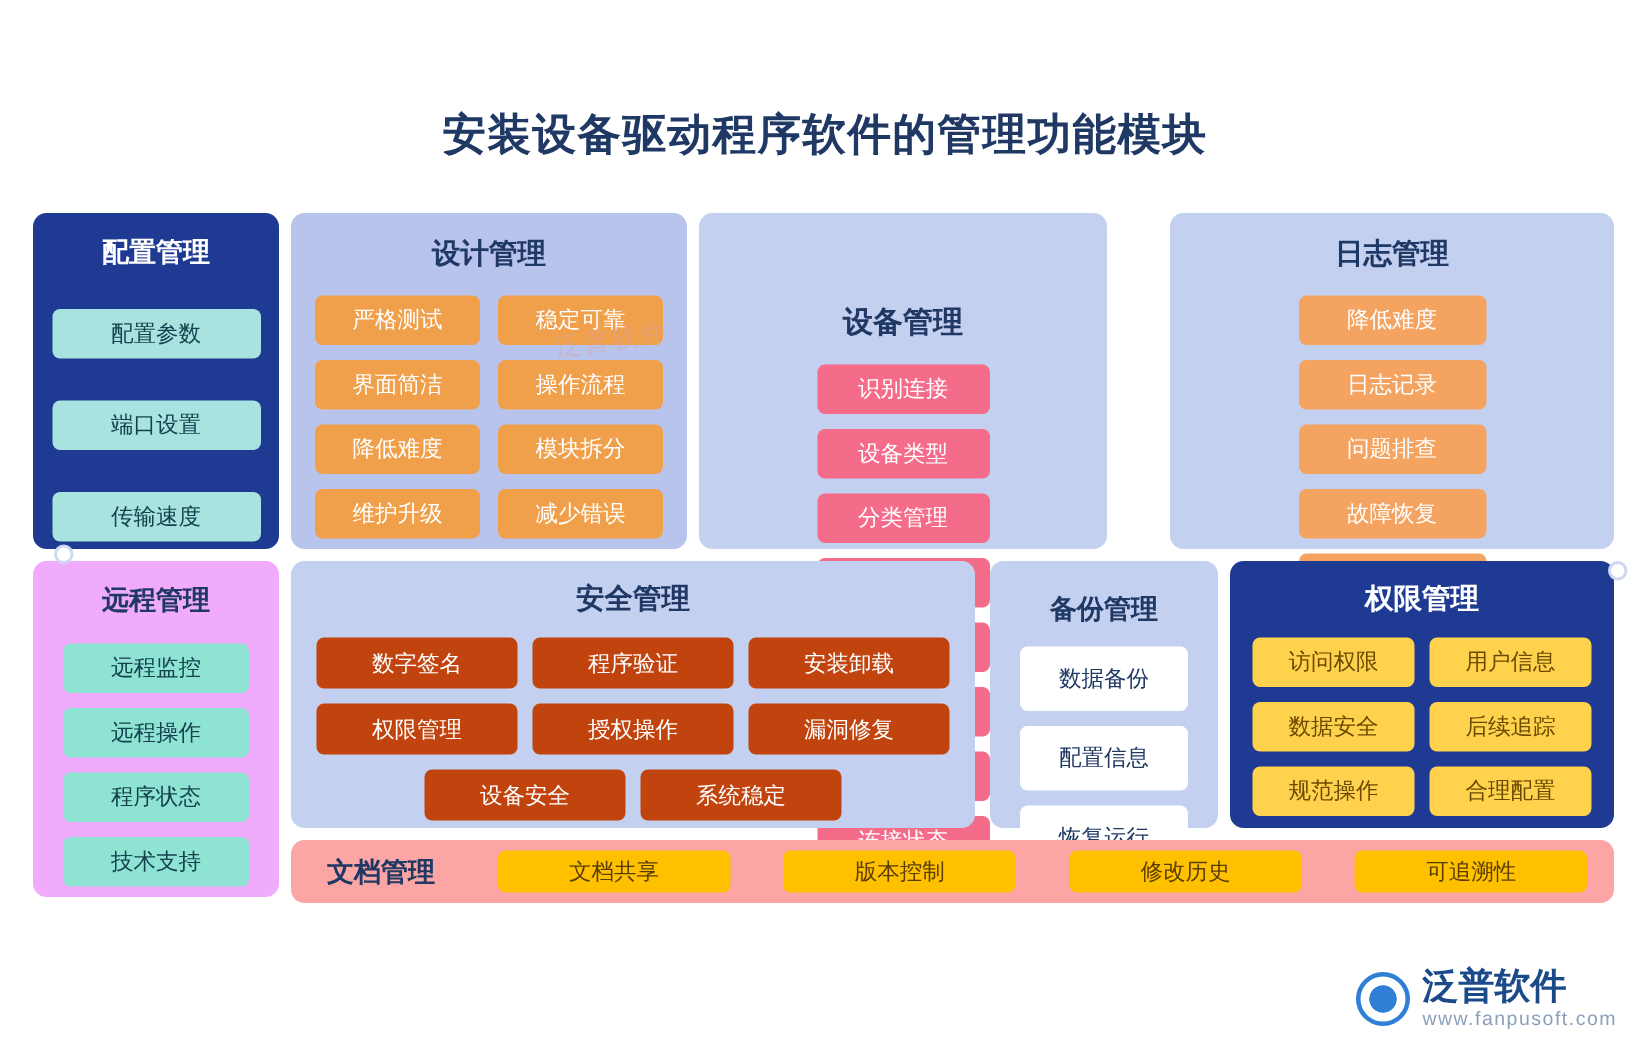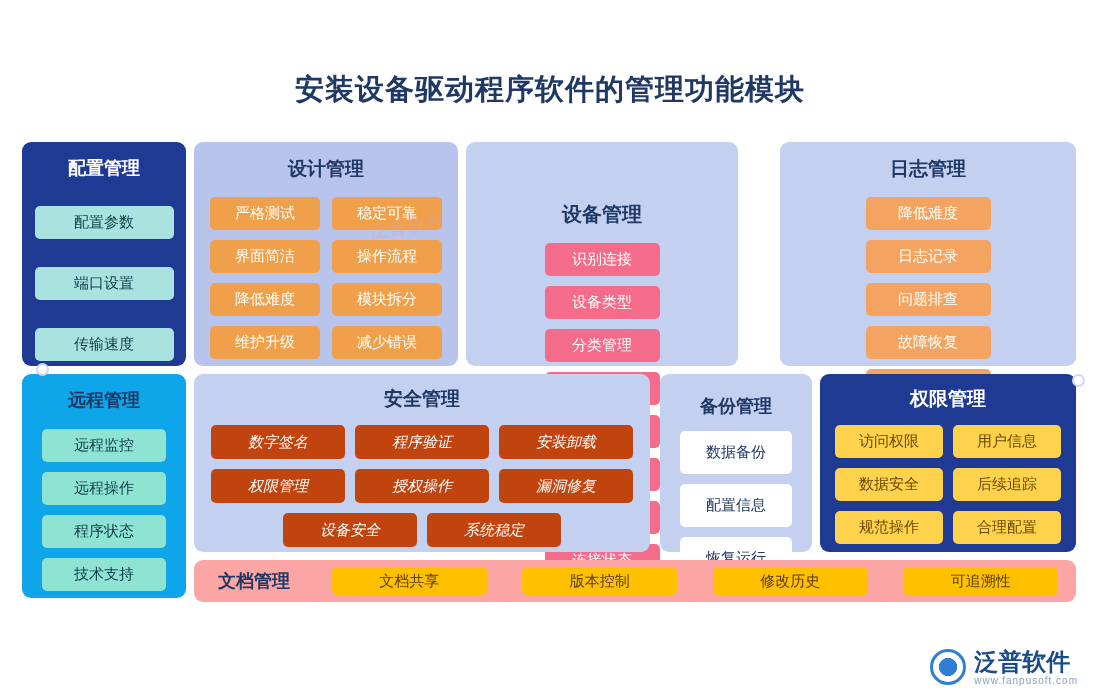--- a/index.html
+++ b/index.html
@@ -47,29 +47,29 @@
   #p-device .cellgrid{margin-top:10px;padding:0 10px;}
   #p-device .cell{width:115px;height:33px;margin:5px 6px;background:#f56b8a;color:#ffffff;}
 
   
   #p-log{left:780px;top:142px;width:296px;height:224px;background:#c3d0ef;}
   #p-log .panel-head{font-size:19px;padding-top:14px;}
   #p-log .cellgrid{margin-top:10px;padding:0 12px;}
   #p-log .cell{width:125px;height:33px;margin:5px 6px;background:#f4a460;color:#ffffff;}
 
   
-  #p-remote{left:22px;top:374px;width:164px;height:224px;background:#0ea5e9;}
+  #p-remote{left:22px;top:374px;width:164px;height:224px;background:#f0abfc;}
   #p-remote .panel-head{font-size:18px;padding-top:14px;}
   #p-remote .cellgrid{margin-top:12px;}
   #p-remote .cell{width:124px;height:33px;margin:5px 0;background:#8fe3d3;color:#14424f;}
 
   
   #p-security{left:194px;top:374px;width:456px;height:178px;background:#c3d0ef;}
   #p-security .panel-head{font-size:19px;padding-top:12px;}
-  #p-security .cellgrid{margin-top:8px;padding:0 6px;font-style:italic;}
+  #p-security .cellgrid{margin-top:8px;padding:0 6px;}
   #p-security .cell{width:134px;height:34px;margin:5px 5px;background:#c1440e;color:#ffffff;}
 
   
   #p-backup{left:660px;top:374px;width:152px;height:178px;background:#c3d0ef;}
   #p-backup .panel-head{font-size:18px;padding-top:20px;}
   #p-backup .cellgrid{margin-top:8px;}
   #p-backup .cell{width:112px;height:43px;margin:5px 0;background:#ffffff;color:#1f3864;}
 
   
   #p-auth{left:820px;top:374px;width:256px;height:178px;background:#1f3a93;}
@@ -106,21 +106,21 @@
     width:36px;height:36px;border-radius:50%;
     background:radial-gradient(circle at 50% 50%,#2f7fd6 0%,#2f7fd6 42%,#ffffff 44%,#ffffff 100%);
     border:3px solid #2f7fd6;box-sizing:border-box;margin-right:8px;position:relative;
   }
   .brand-mark::after{
     content:"";position:absolute;left:9px;top:9px;width:14px;height:14px;
     border-radius:50%;background:#2f7fd6;
   }
   .brand-text{line-height:1.1;}
   .brand-cn{font-size:24px;font-weight:bold;color:#1a4a8a;}
-  .brand-en{font-size:10px;color:#8aa0bb;letter-spacing:1px;text-align:center;}
+  .brand-en{font-size:13px;color:#8aa0bb;letter-spacing:1px;text-align:center;}
 </style>
 </head>
 <body>
 
 <div class="title">安装设备驱动程序软件的管理功能模块</div>
 
 <div class="panel" id="p-config">
   <div class="panel-head">配置管理</div>
   <div class="cellgrid">
     <div class="cell">配置参数</div>

